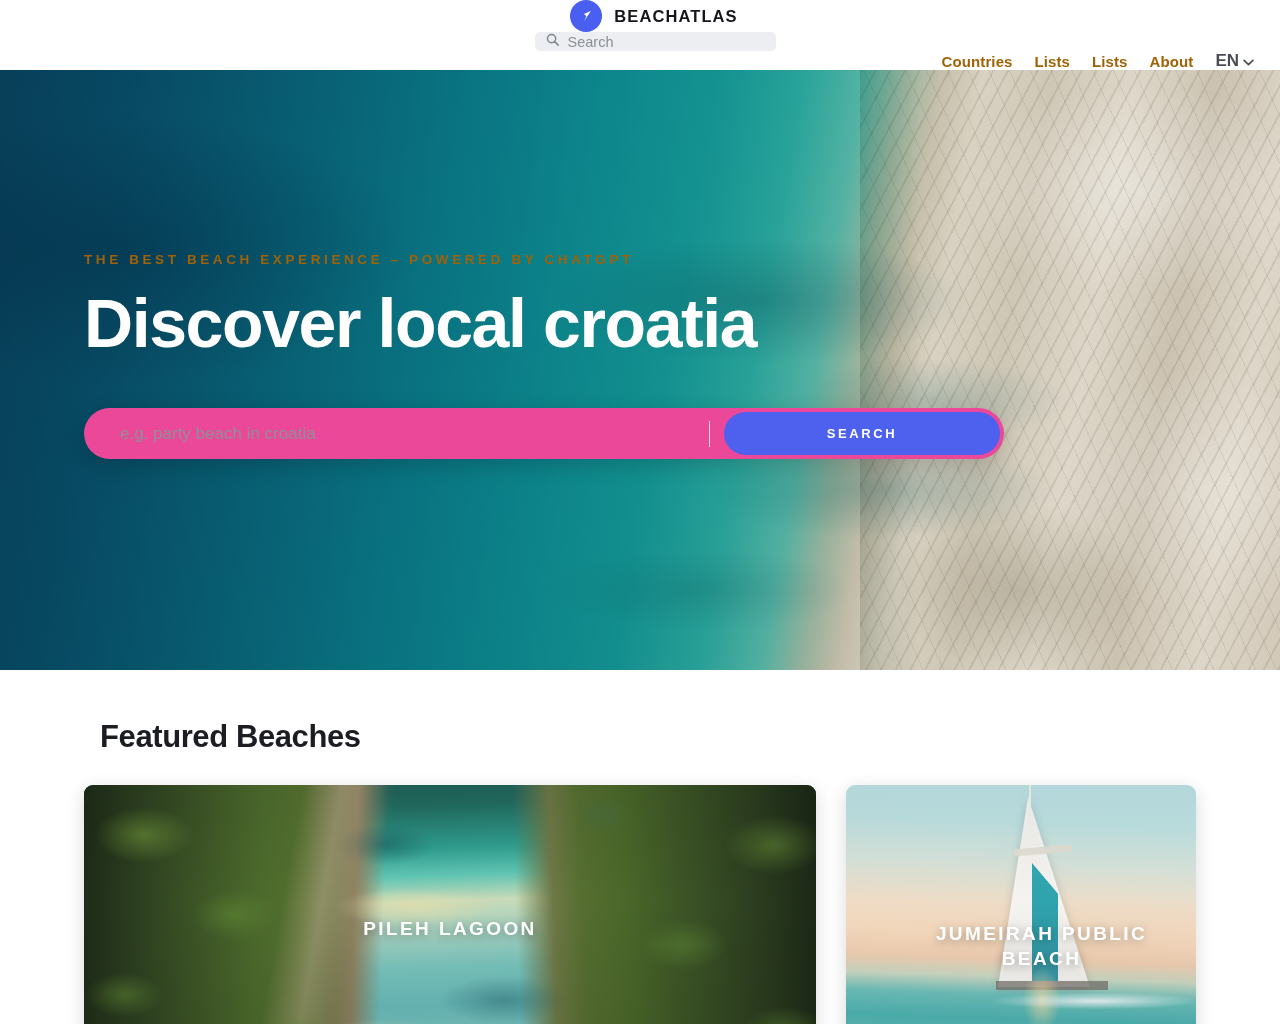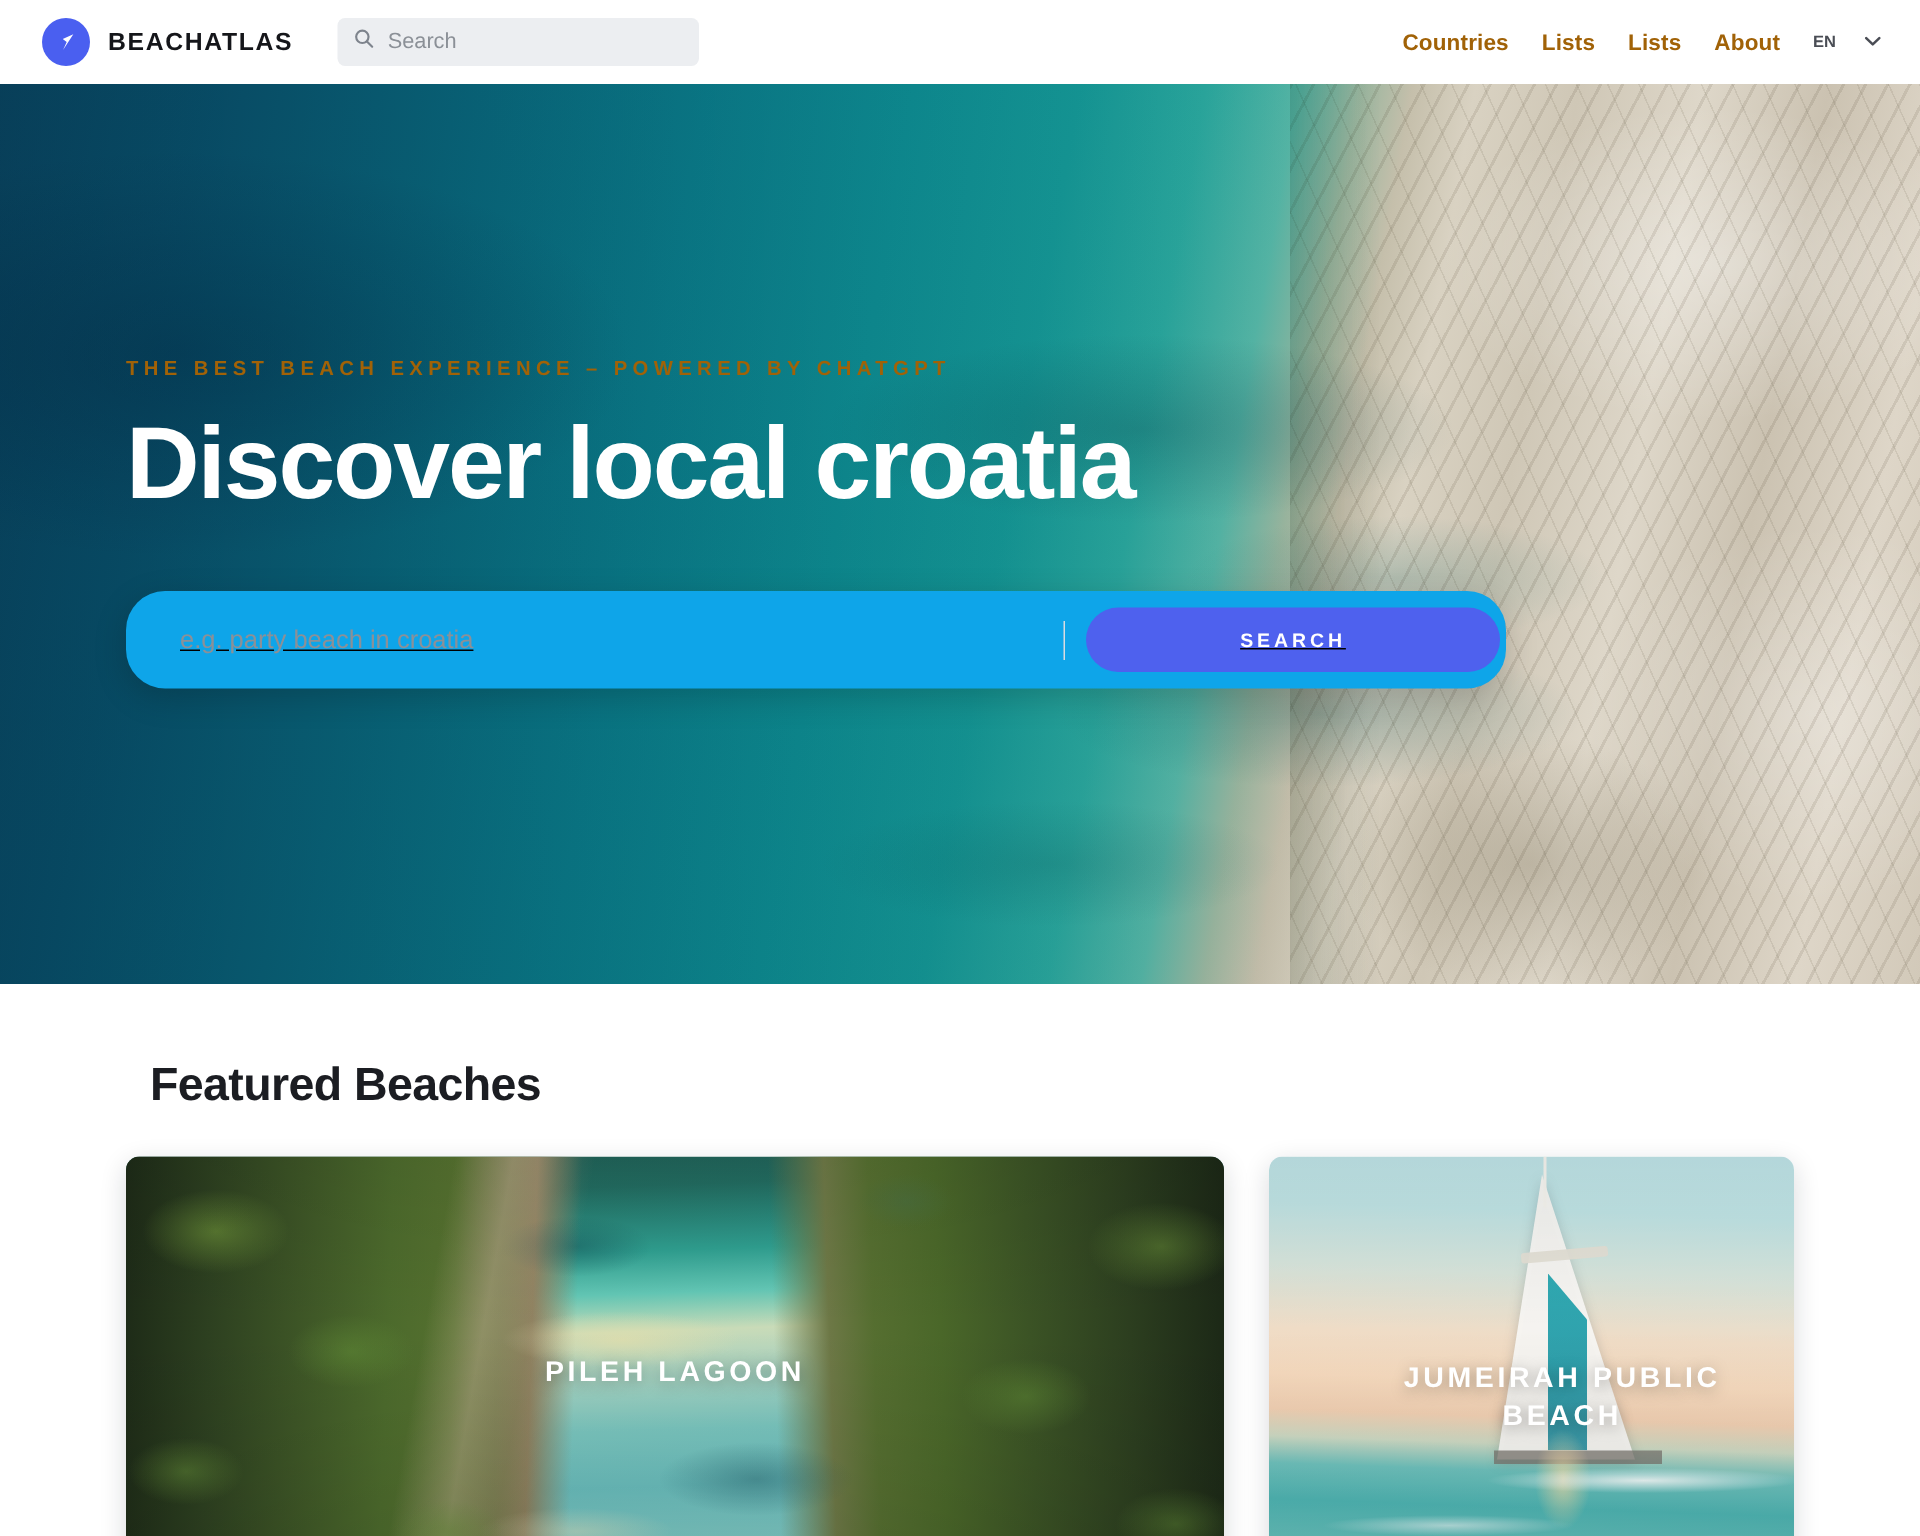--- a/index.html
+++ b/index.html
@@ -10,25 +10,26 @@
     overflow: hidden;
     background: #ffffff;
     font-family: "Liberation Sans", sans-serif;
     -webkit-font-smoothing: antialiased;
   }
 
   
   .site-header {
     position: relative;
     width: 1280px;
-    height: 56px;
+    height: 70px;
     background: #ffffff;
     display: flex;
     align-items: center;
     z-index: 20;
+    flex-direction: column;
   }
 
   .brand {
     display: flex;
     align-items: center;
     gap: 12px;
     margin-left: 28px;
     text-decoration: none;
   }
   .brand-mark {
@@ -84,22 +85,22 @@
     font-size: 15px;
     font-weight: 700;
     color: #a16207;
     text-decoration: none;
     letter-spacing: 0.1px;
     white-space: nowrap;
   }
   .lang-switch {
     display: flex;
     align-items: center;
-    gap: 19px;
-    font-size: 11px;
+    gap: 4px;
+    font-size: 17px;
     font-weight: 700;
     color: #4a4d55;
     cursor: pointer;
   }
   .chev { display:block; }
 
   
   .hero {
     position: relative;
     width: 1280px;
@@ -192,28 +193,27 @@
     line-height: 1.02;
     font-weight: 700;
     color: #ffffff;
     letter-spacing: -1.4px;
     margin-bottom: 50px;
     white-space: nowrap;
   }
 
   .hero-searchbar {
     width: 920px;
-    height: 65px;
-    background: #0ea5e9;
+    height: 51px;
+    background: #ec4899;
     border-radius: 26px;
     display: flex;
     align-items: center;
     box-shadow: 0 6px 22px rgba(0,0,0,.18);
     position: relative;
-    text-decoration: underline;
   }
   .hero-searchbar-input {
     flex: 1 1 auto;
     border: none;
     outline: none;
     background: transparent;
     font-family: "Liberation Sans", sans-serif;
     font-size: 17px;
     color: #3a3d44;
     padding: 0 22px 0 36px;

